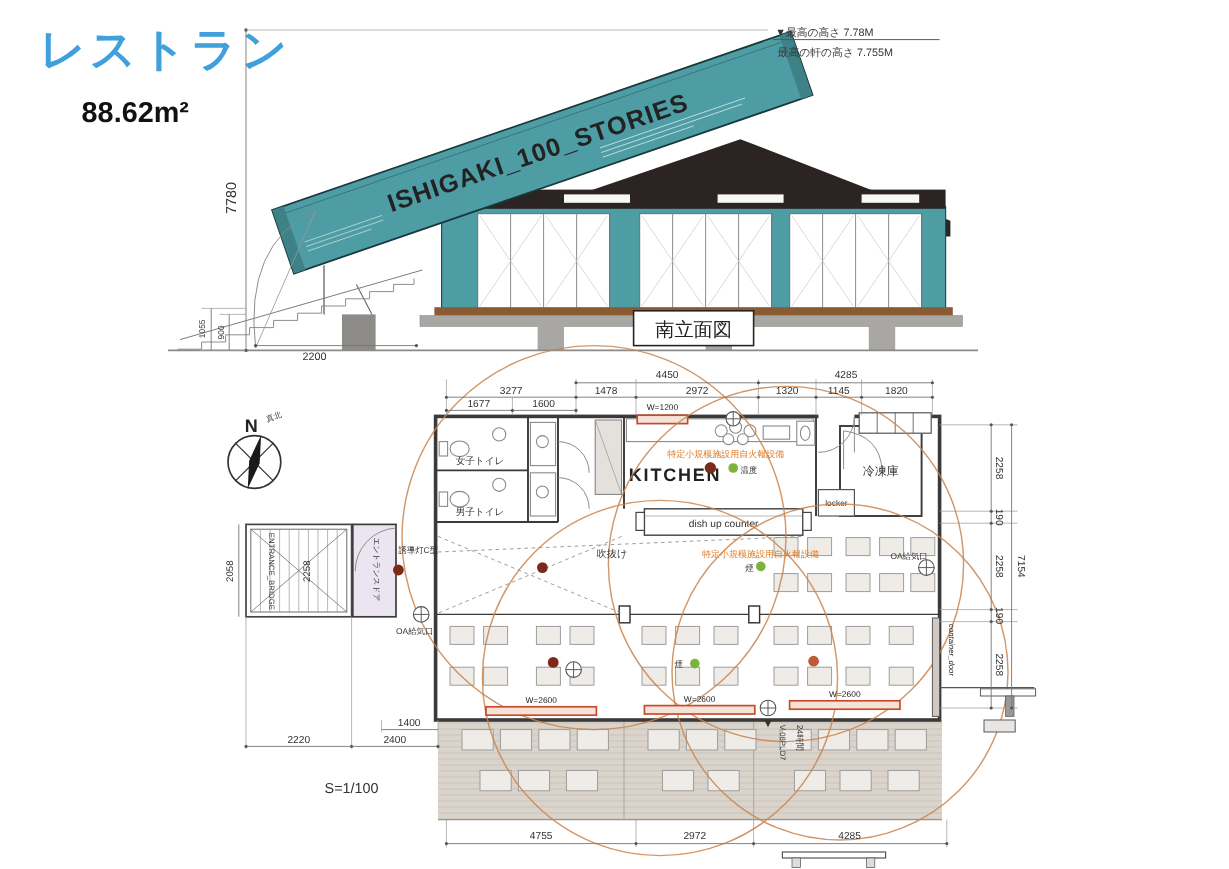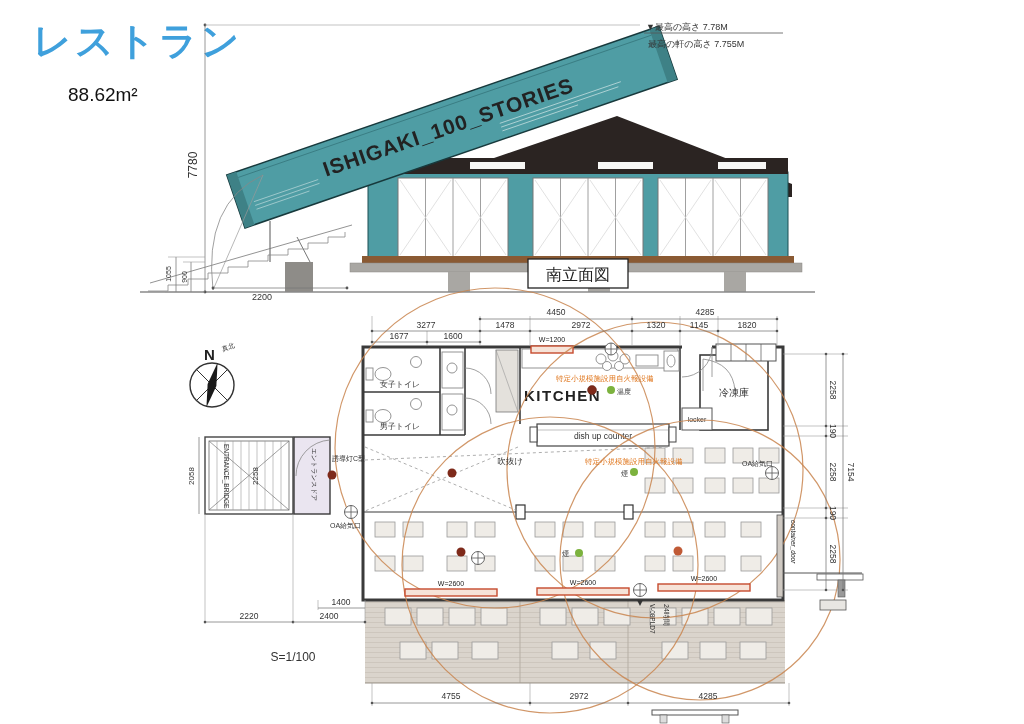--- a/index.html
+++ b/index.html
@@ -1,21 +1,21 @@
 <!DOCTYPE html>
 <html><head>
 <meta charset="utf-8">
 <style>
   html,body{margin:0;padding:0;background:#ffffff;}
   .sheet{position:relative;width:1024px;height:724px;background:#fff;overflow:hidden;
          font-family:"Liberation Sans",sans-serif;}
   .page-title{position:absolute;left:33px;top:16px;font-size:38px;font-weight:700;
               letter-spacing:3px;color:#3FA0DC;text-align:center;}
   .area-block{position:absolute;left:68px;top:78px;color:#111;}
-  .area-line{font-size:19px;line-height:34px;font-weight:400;}
+  .area-line{font-size:24px;line-height:34px;font-weight:700;}
   svg{position:absolute;left:0;}
   svg text{font-family:"Liberation Sans",sans-serif;fill:#222;}
   .t6{font-size:6.5px}.t7{font-size:7px}.t75{font-size:7.5px}.t8{font-size:8px}
   .t85{font-size:8.5px}.t9{font-size:9px}.t10{font-size:10px}.t12{font-size:12px}
   .t15{font-size:15px;font-weight:bold;letter-spacing:1.5px}.t16{font-size:16px}
   .dim{stroke:#777;stroke-width:.75;fill:none}
   .ext{stroke:#9a9a9a;stroke-width:.6;fill:none}
   .dimt{fill:#333}
   .wall{stroke:#3a3a3a;stroke-width:3;fill:none}
   .iwall{stroke:#3a3a3a;stroke-width:1.6;fill:none}

